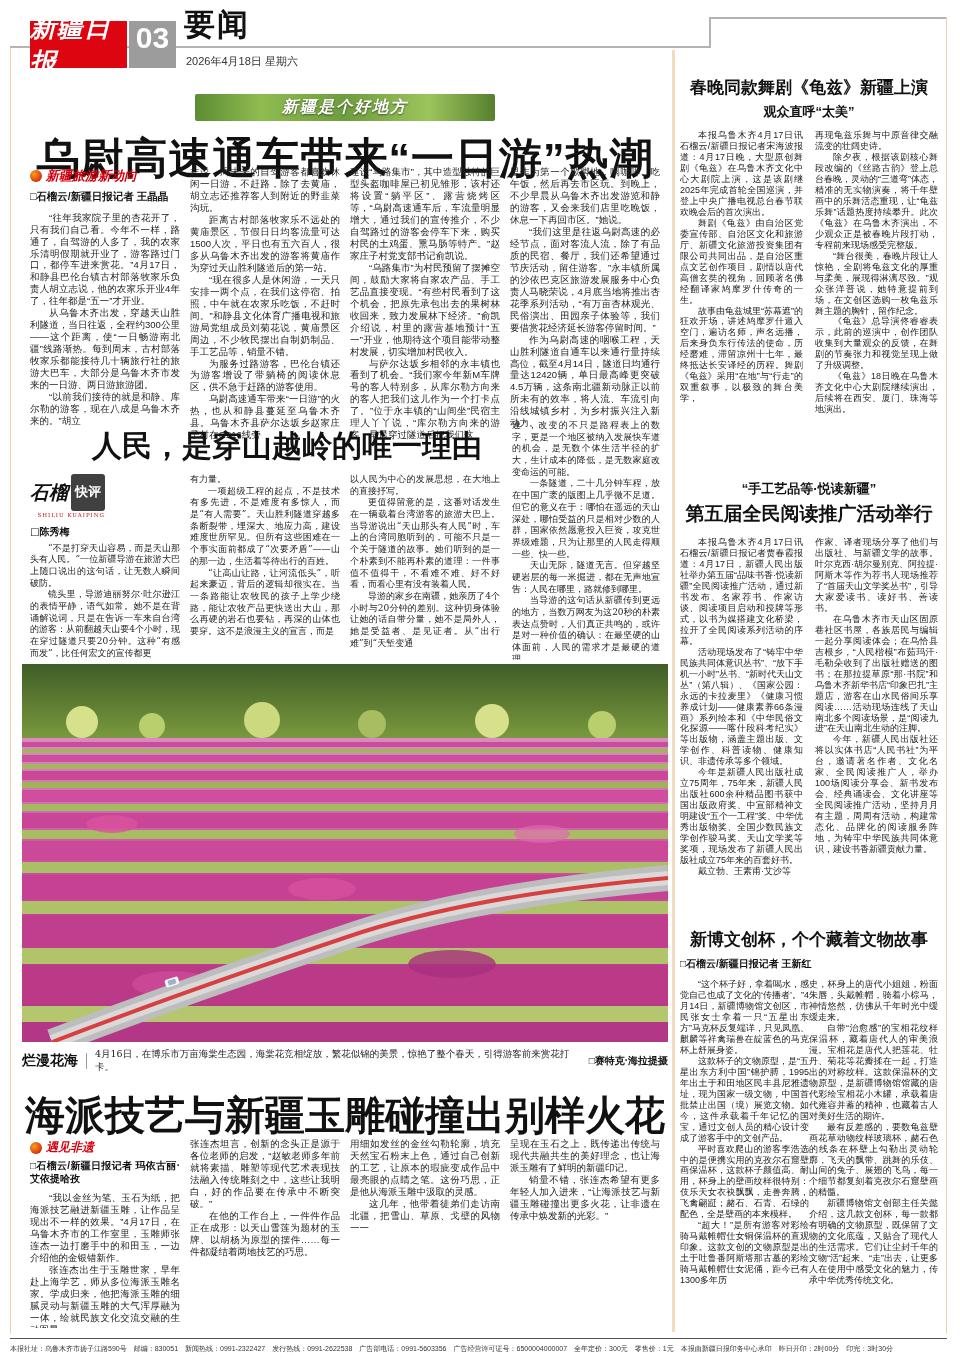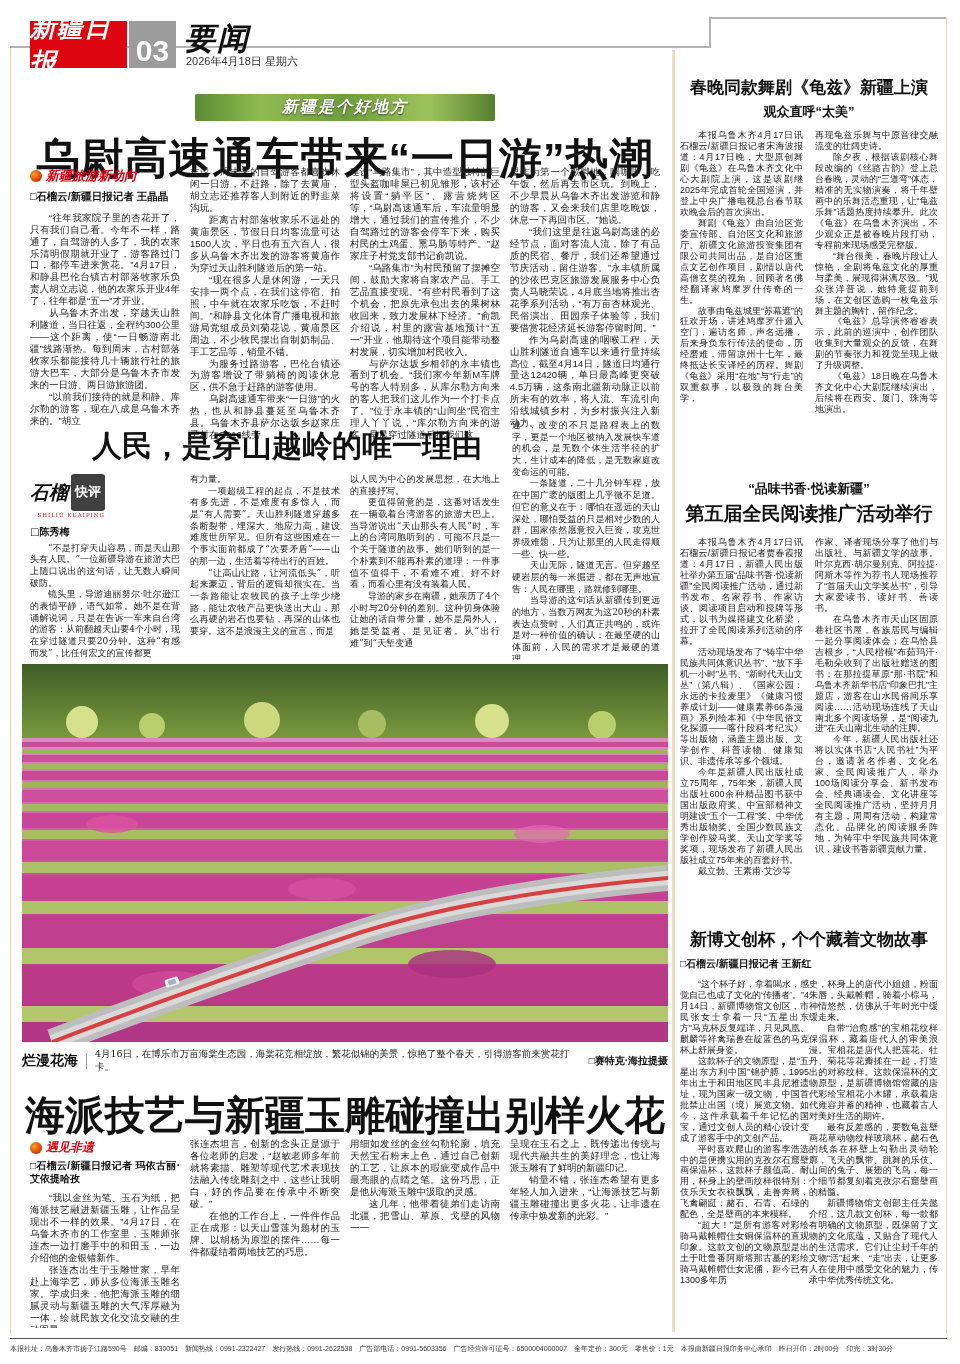--- a/index.html
+++ b/index.html
@@ -3,21 +3,21 @@
 <meta charset="utf-8">
 <style>
   html,body{margin:0;padding:0;background:#fff;}
   #page{position:relative;width:960px;height:1364px;background:#fff;overflow:hidden;
         font-family:"Liberation Sans",sans-serif;color:#222;}
   .abs{position:absolute;}
   
   .mast-line{background:#b3b3b3;height:2px;}
   .logo-box{background:#dd0510;color:#fff;display:flex;align-items:center;justify-content:center;
             font-family:"DejaVu Serif",serif;font-weight:bold;font-style:italic;font-size:26px;letter-spacing:1px;}
-  .pagenum-box{background:#9c9c9c;color:#fff;display:flex;align-items:flex-end;justify-content:center;
+  .pagenum-box{background:#9c9c9c;color:#fff;display:flex;align-items:flex-start;justify-content:center;
             font-weight:bold;font-size:30px;}
   .section-title{font-size:31px;font-weight:bold;color:#111;letter-spacing:2px;}
   .mast-date{font-size:11px;color:#333;}
   
   .frame-line{background:#eed3ae;}
   .vdivider{background:#f2ddc0;}
   
   .kicker{color:#d6000f;font-weight:bold;font-style:italic;display:flex;align-items:center;gap:4px;}
   .kicker-icon{width:12px;height:12px;border-radius:50%;flex:0 0 auto;
       background:radial-gradient(circle at 35% 35%, #f7a11a 0%, #e04a12 55%, #b40b0b 100%);}
@@ -59,21 +59,21 @@
   <div class="abs mast-line" style="left:10px;top:46px;width:700px;"></div>
   <div class="abs mast-line" style="left:709px;top:17px;width:238px;"></div>
   <div class="abs mast-line" style="left:709px;top:17px;width:2px;height:31px;"></div>
 
   <div class="abs logo-box" style="left:30px;top:21px;width:97px;height:47px;">
     <span>新疆日报</span>
   </div>
   <div class="abs pagenum-box" style="left:129px;top:21px;width:47px;height:47px;">
     <span>03</span>
   </div>
-  <div class="abs section-title" style="left:184px;top:18px;font-style:italic;">要闻</div>
+  <div class="abs section-title" style="left:184px;top:4px;">要闻</div>
   <div class="abs mast-date" style="left:186px;top:54px;">2026年4月18日 星期六</div>
 
   <div class="abs frame-line" style="left:10px;top:48px;width:1px;height:1286px;"></div>
   <div class="abs frame-line" style="left:946px;top:17px;width:1px;height:1317px;"></div>
   <div class="abs vdivider" style="left:672px;top:50px;width:3px;height:1282px;"></div>
 
   <div class="abs" style="left:22px;top:90px;width:646px;height:322px;">
     <div class="abs banner" style="left:173px;top:4px;width:300px;height:27px;">
       <span>新疆是个好地方</span>
     </div>
@@ -253,21 +253,21 @@
           <p>再现龟兹乐舞与中原音律交融流变的壮阔史诗。</p>
           <p>除夕夜，根据该剧核心舞段改编的《丝路古韵》登上总台春晚，灵动的“三道弯”体态，精准的无实物演奏，将千年壁画中的乐舞活态重现，让“龟兹乐舞”话题热度持续攀升。此次《龟兹》在乌鲁木齐演出，不少观众正是被春晚片段打动，专程前来现场感受完整版。</p>
           <p>“舞台很美，春晚片段让人惊艳，全剧将龟兹文化的厚重与柔美，展现得淋漓尽致。”观众张洋普说，她特意提前到场，在文创区选购一枚龟兹乐舞主题的胸针，留作纪念。</p>
           <p>《龟兹》总导演佟睿睿表示，此前的巡演中，创作团队收集到大量观众的反馈，在舞剧的节奏张力和视觉呈现上做了升级调整。</p>
           <p>《龟兹》18日晚在乌鲁木齐文化中心大剧院继续演出，后续将在西安、厦门、珠海等地演出。</p>
         </div>
     </div>
   </div>
 
   <div class="abs" style="left:680px;top:480px;width:258px;height:425px;">
-    <div class="headline" style="font-size:13px;">“品味书香·悦读新疆”</div>
+    <div class="headline" style="font-size:13px;">“手工艺品等·悦读新疆”</div>
     <div class="headline" style="font-size:19px;margin-top:3px;">第五届全民阅读推广活动举行</div>
     <div class="cols-flex" style="margin-top:10px;height:366px;gap:12px;">
       <div class="col body-right">
           <p>本报乌鲁木齐4月17日讯 石榴云/新疆日报记者贾春霞报道：4月17日，新疆人民出版社举办第五届“品味书香·悦读新疆”全民阅读推广活动，通过新书发布、名家荐书、作家访谈、阅读项目启动和授牌等形式，以书为媒搭建文化桥梁，拉开了全民阅读系列活动的序幕。</p>
           <p>活动现场发布了“铸牢中华民族共同体意识丛书”、“放下手机一小时”丛书、“新时代天山文丛”（第八辑）、《国家公园：永远的卡拉麦里》《健康习惯养成计划——健康素养66条漫画》系列绘本和《中华民俗文化探源——喀什段科考纪实》等出版物，涵盖主题出版、文学创作、科普读物、健康知识、非遗传承等多个领域。</p>
           <p>今年是新疆人民出版社成立75周年，75年来，新疆人民出版社600余种精品图书获中国出版政府奖、中宣部精神文明建设“五个一工程”奖、中华优秀出版物奖、全国少数民族文学创作骏马奖、天山文学奖等奖项，现场发布了新疆人民出版社成立75年来的百套好书。</p>
           <p>戴立勃、王素甫·艾沙等</p>
         </div>
       <div class="col body-right flush">
           <p>作家、译者现场分享了他们与出版社、与新疆文学的故事。叶尔克西·胡尔曼别克、阿拉提·阿斯木等作为荐书人现场推荐了“首届天山文学奖丛书”，引导大家爱读书、读好书、善读书。</p>

